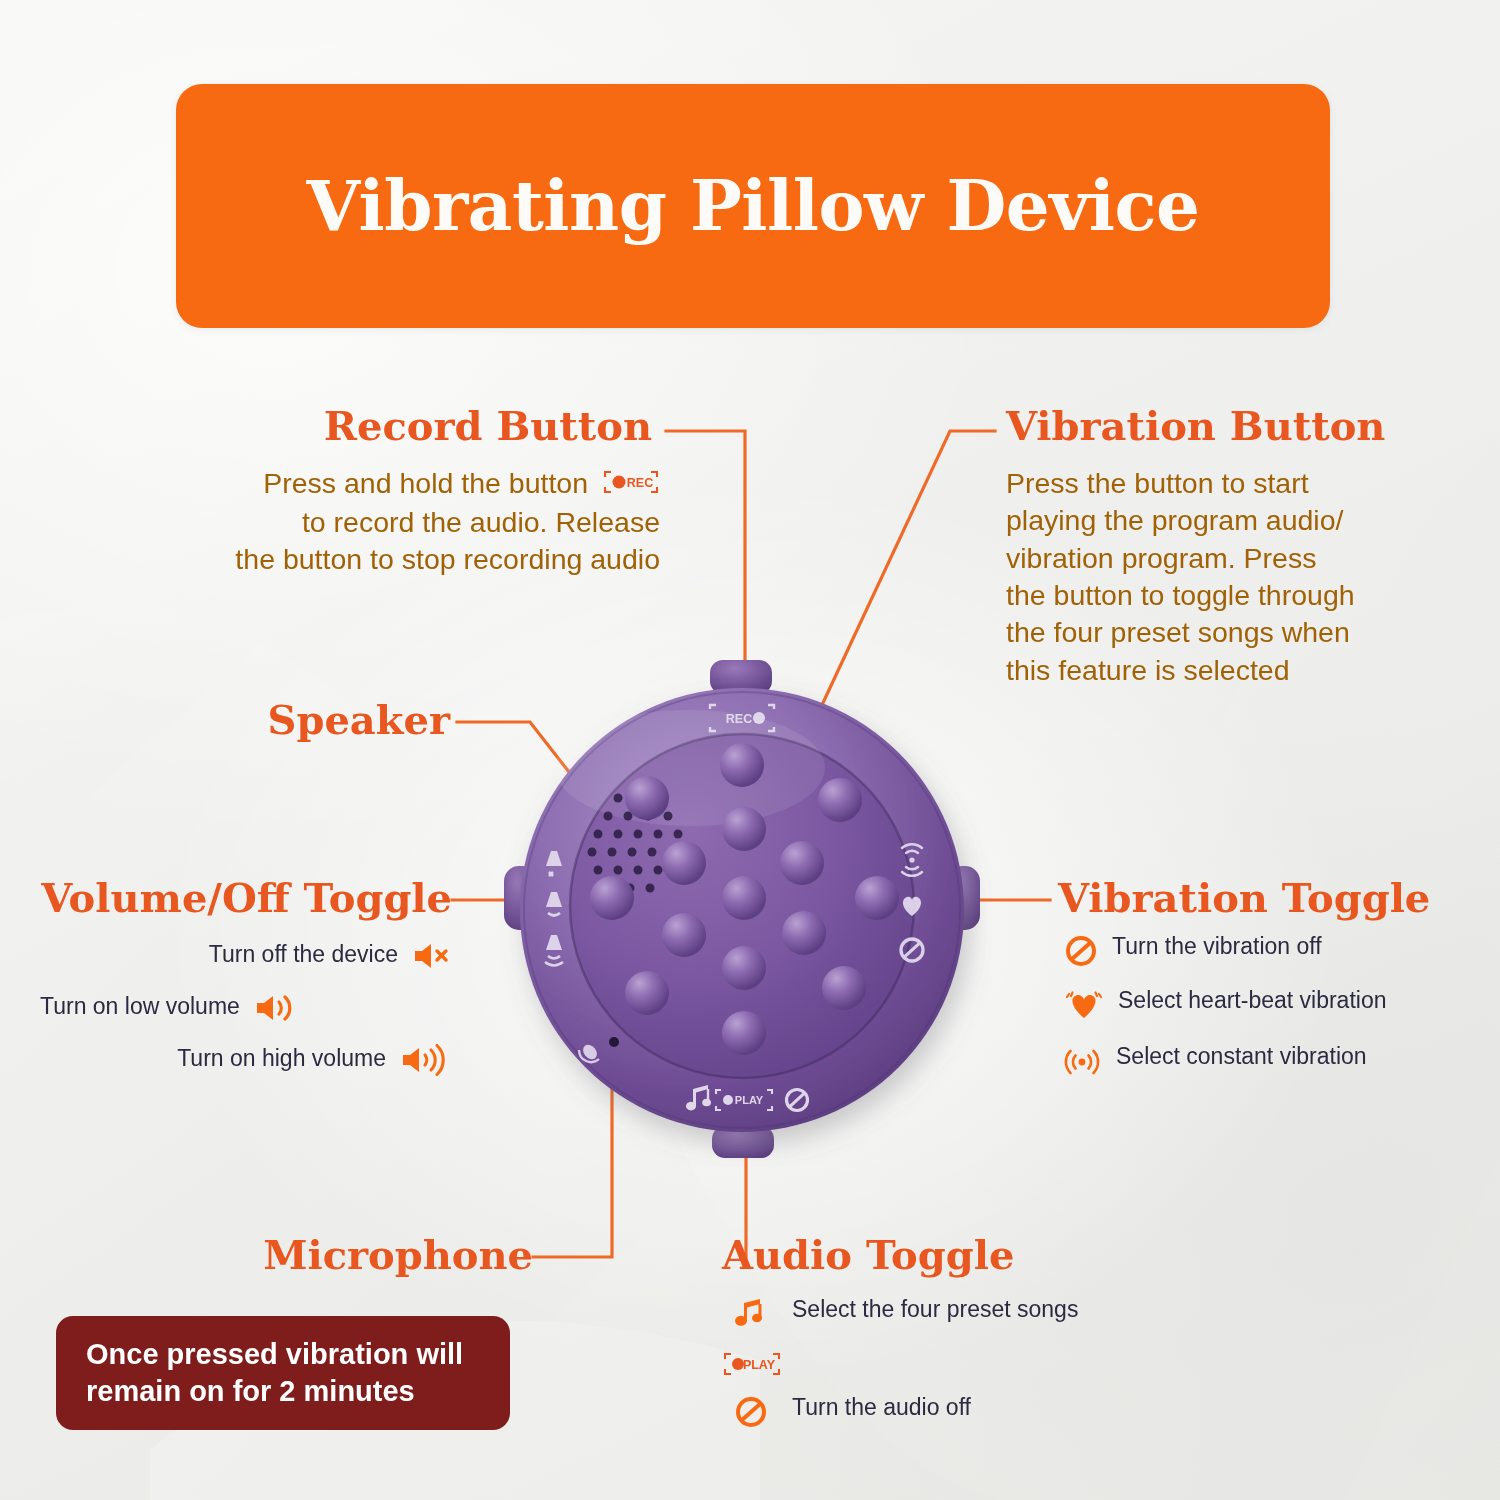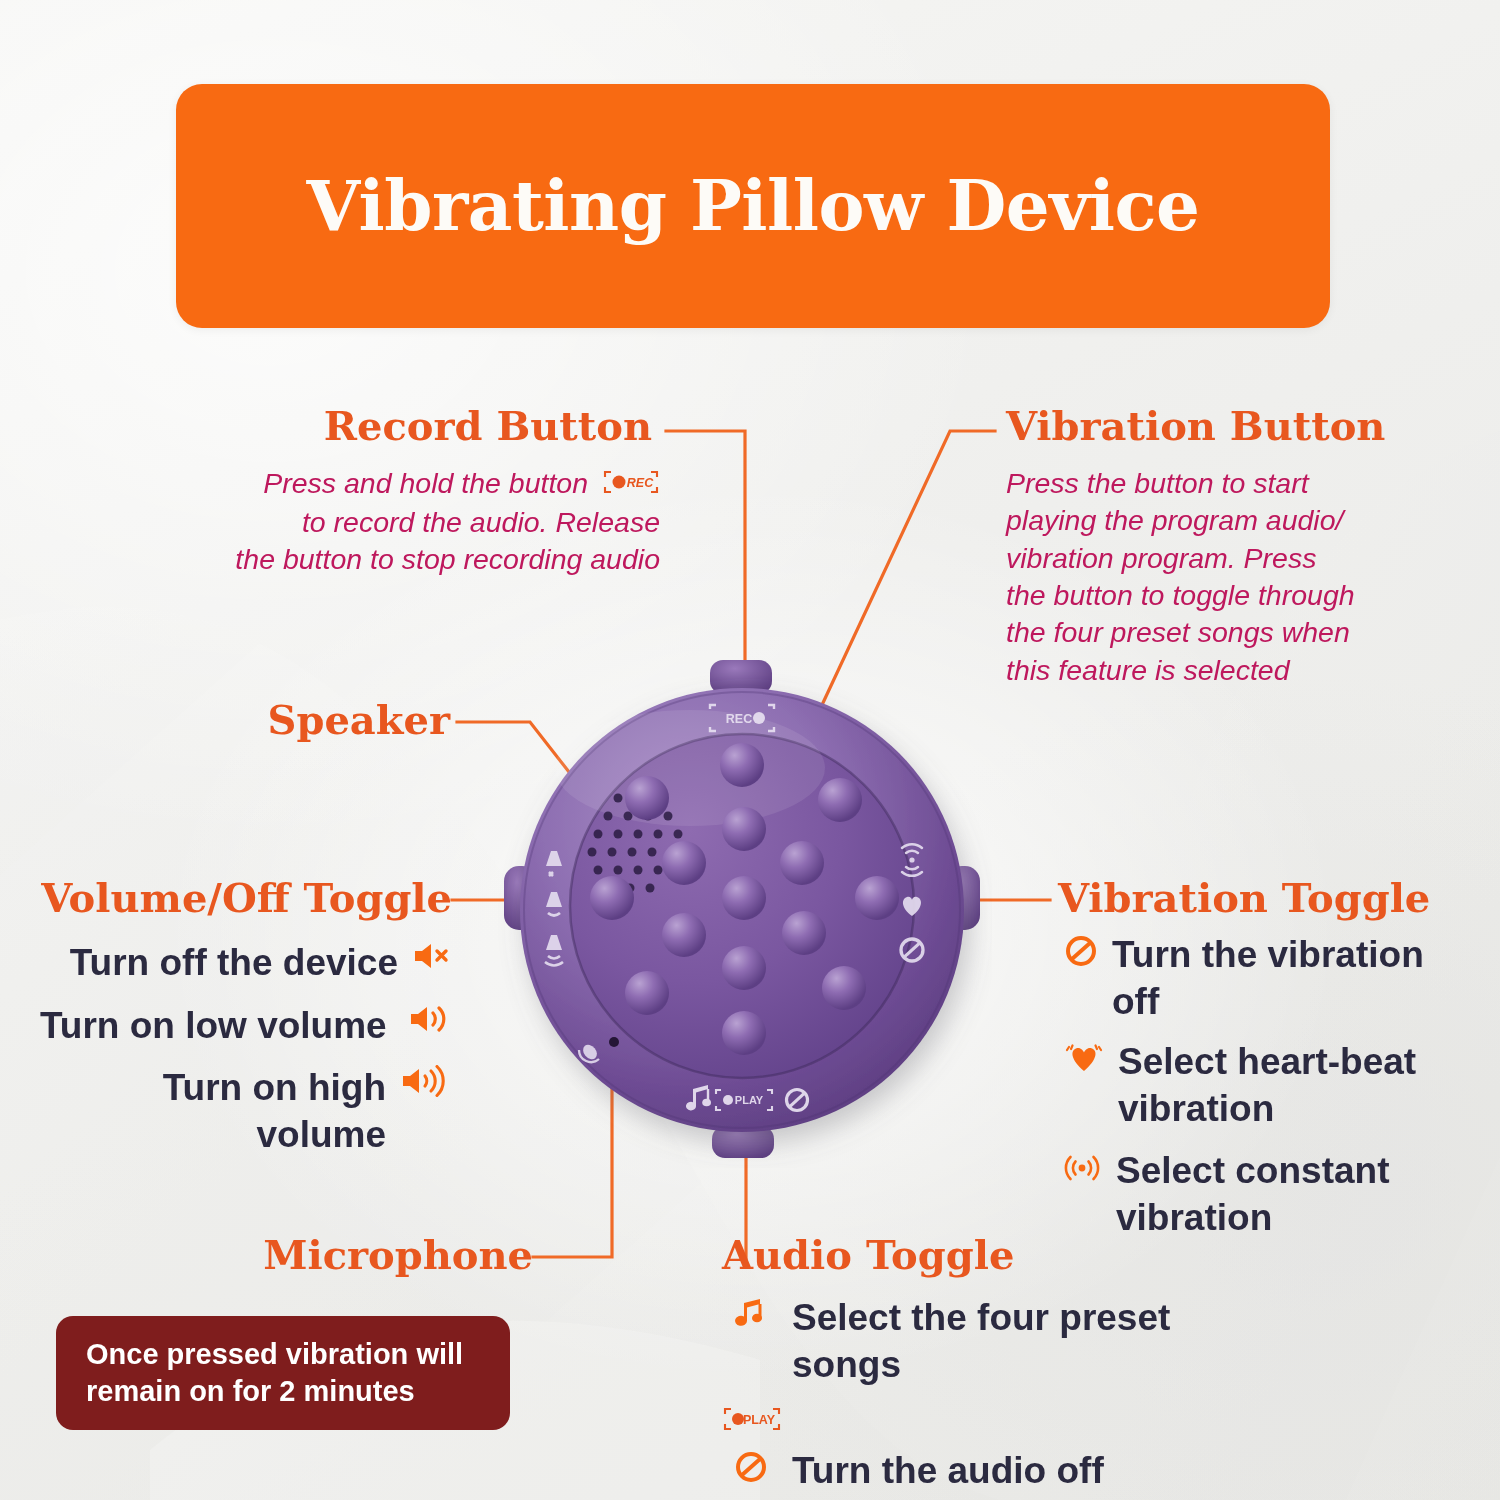--- a/index.html
+++ b/index.html
@@ -42,34 +42,33 @@
   
   .callout-title{
     color:#e8571f;
     font-family:"DejaVu Serif", serif;
     font-weight:700;
     font-size:40px;
     line-height:1;
     white-space:nowrap;
   }
   .body-text{
-    color:#be185d;
+    color:#a16207;
     font-size:28.5px;
     line-height:1.31;
     font-family:"Liberation Sans", sans-serif;
-    font-style:italic;
   }
   .panel{ position:absolute; }
 
   
   .ic{ display:inline-block; vertical-align:middle; }
 
   
   .row{ display:flex; align-items:flex-start; gap:14px; }
-  .row .lbl{ color:#2b2a40; font-size:37px; line-height:1.26;font-weight:bold; }
+  .row .lbl{ color:#2b2a40; font-size:23px; line-height:1.26; }
 
   
   #note-box{
     position:absolute; left:56px; top:1316px; width:454px; height:114px;
     background:#7f1d1d; border-radius:17px;
     display:flex; flex-direction:column; justify-content:center;
     padding:0 30px;
   }
   #note-box div{
     color:#fff; font-size:29px; font-weight:700; line-height:1.27;
@@ -345,21 +344,21 @@
   <div class="row" style="justify-content:flex-end; margin-top:22px;">
     <span class="lbl">Turn off the device</span>
     <span class="ic">
       <svg width="40" height="32" viewBox="0 0 40 32">
         <path d="M3,11 L10,11 L19,4 L19,28 L10,21 L3,21 Z" fill="#f86a12"></path>
         <path d="M25,11 L34,20 M34,11 L25,20" stroke="#f86a12" stroke-width="3.4" stroke-linecap="round"></path>
       </svg>
     </span>
   </div>
 
-  <div class="row" style="justify-content:space-between; margin-top:16px;">
+  <div class="row" style="justify-content:flex-start; margin-top:16px;">
     <span class="lbl">Turn on low volume</span>
     <span class="ic">
       <svg width="44" height="32" viewBox="0 0 44 32">
         <path d="M3,11 L10,11 L19,4 L19,28 L10,21 L3,21 Z" fill="#f86a12"></path>
         <path d="M25,10 A9,9 0 0 1 25,22" fill="none" stroke="#f86a12" stroke-width="3.2" stroke-linecap="round"></path>
         <path d="M31,5 A15,15 0 0 1 31,27" fill="none" stroke="#f86a12" stroke-width="3.2" stroke-linecap="round"></path>
       </svg>
     </span>
   </div>
 

